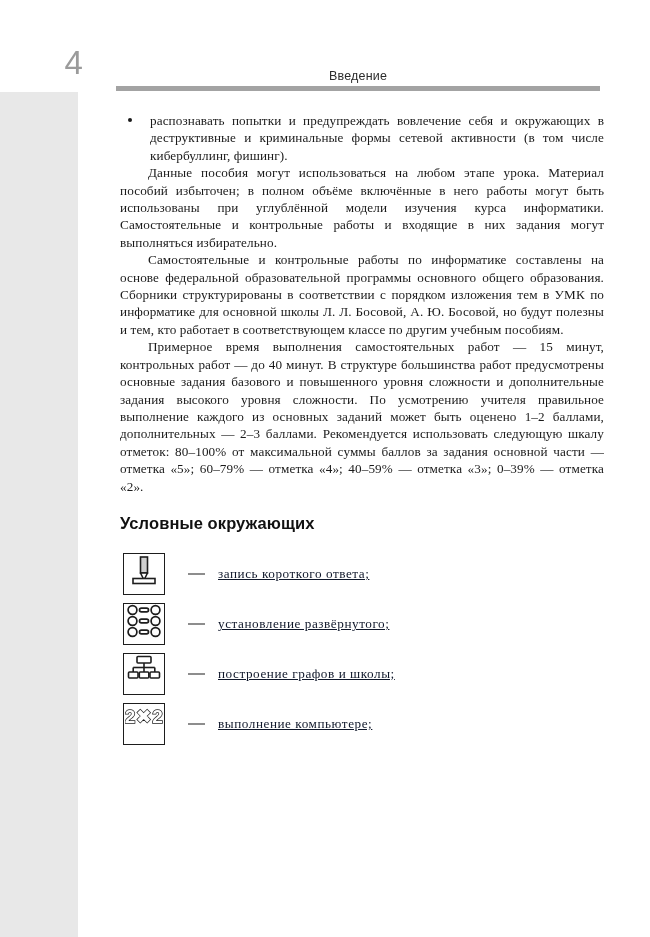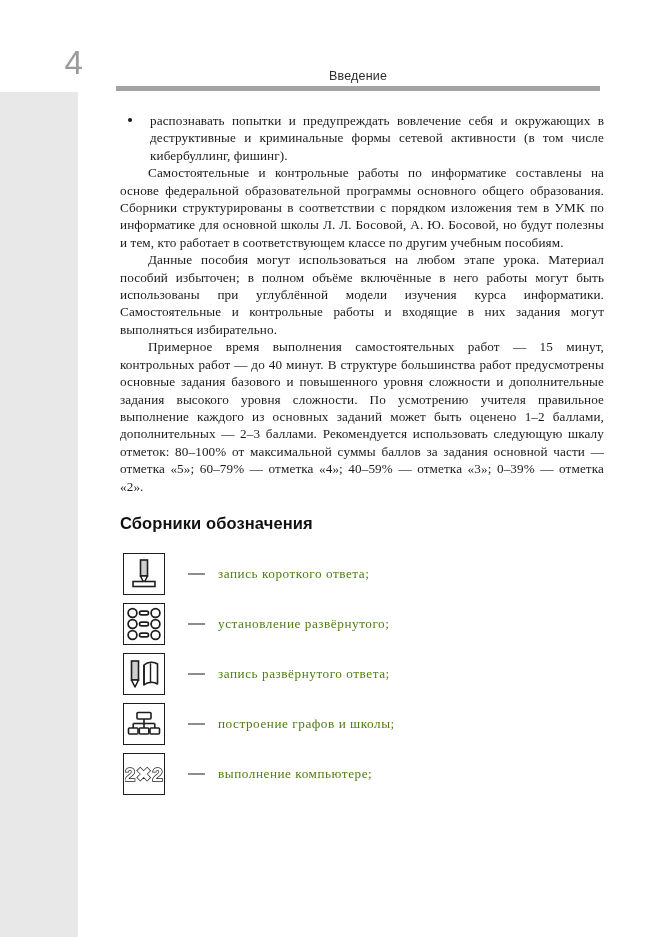--- a/index.html
+++ b/index.html
@@ -130,35 +130,36 @@
   }
   .legend-row .iconbox {
     width: 42px;
     height: 42px;
     border: 1.6px solid #1d1d1d;
     box-sizing: border-box;
     background: #ffffff;
     flex: 0 0 auto;
     margin-left: 3px;
     display: flex;
-    align-items: center;
+    align-items: flex-start;
     justify-content: center;
   }
   .legend-row .dash {
     width: 17px;
     height: 2px;
     background: #8d8d8d;
     margin: 0 13px 0 23px;
     flex: 0 0 auto;
   }
   .legend-row .legend-label {
     font-size: 13.2px;
     letter-spacing: 0.55px;
-    color: #4d7c0f;
+    color: #0f172a;
     white-space: nowrap;
+    text-decoration: underline;
   }
   .iconbox svg { display: block; }
 </style>
 </head>
 <body>
 
 <div class="page">
 
   <div class="left-band"></div>
 
@@ -170,25 +171,25 @@
 
   <div class="col">
 
     <ul class="bullet-list">
       <li class="bullet-item">
         <span class="dot"></span>
         <span>распознавать попытки и предупреждать вовлечение себя и окружающих в деструктивные и криминальные формы сетевой активности (в том числе кибербуллинг, фишинг).</span>
       </li>
     </ul>
 
+    <p class="body">Данные пособия могут использоваться на любом этапе урока. Материал пособий избыточен; в полном объёме включённые в него работы могут быть использованы при углублённой модели изучения курса информатики. Самостоятельные и контрольные работы и входящие в них задания могут выполняться избирательно.</p>
     <p class="body">Самостоятельные и контрольные работы по информатике составлены на основе федеральной образовательной программы основного общего образования. Сборники структурированы в соответствии с порядком изложения тем в УМК по информатике для основной школы Л. Л. Босовой, А. Ю. Босовой, но будут полезны и тем, кто работает в соответствующем классе по другим учебным пособиям.</p>
-    <p class="body">Данные пособия могут использоваться на любом этапе урока. Материал пособий избыточен; в полном объёме включённые в него работы могут быть использованы при углублённой модели изучения курса информатики. Самостоятельные и контрольные работы и входящие в них задания могут выполняться избирательно.</p>
     <p class="body">Примерное время выполнения самостоятельных работ — 15 минут, контрольных работ — до 40 минут. В структуре большинства работ предусмотрены основные задания базового и повышенного уровня сложности и дополнительные задания высокого уровня сложности. По усмотрению учителя правильное выполнение каждого из основных заданий может быть оценено 1–2 баллами, дополнительных — 2–3 баллами. Рекомендуется использовать следующую шкалу отметок: 80–100% от максимальной суммы баллов за задания основной части — отметка «5»; 60–79% — отметка «4»; 40–59% — отметка «3»; 0–39% — отметка «2».</p>
 
-    <h2 class="section-title">Сборники обозначения</h2>
+    <h2 class="section-title">Условные окружающих</h2>
 
 
     <div class="legend">
 
       <div class="legend-row">
         <div class="iconbox">
           <svg width="34" height="34" viewBox="0 0 34 34">
             <rect x="13.5" y="3" width="7" height="16" fill="#cfcfcf" stroke="#1d1d1d" stroke-width="1.6"></rect>
             <path d="M13.5 19 L17 26 L20.5 19 Z" fill="#ffffff" stroke="#1d1d1d" stroke-width="1.6" stroke-linejoin="round"></path>
             <rect x="6" y="24.5" width="22" height="5" fill="#ffffff" stroke="#1d1d1d" stroke-width="1.6"></rect>
@@ -211,33 +212,20 @@
               <circle cx="6.5" cy="28" r="4.4"></circle>
               <rect x="13.5" y="26.1" width="9" height="3.8" rx="1.9"></rect>
               <circle cx="29.5" cy="28" r="4.4"></circle>
             </g>
           </svg>
         </div>
         <div class="dash"></div>
         <div class="legend-label">установление развёрнутого;</div>
       </div>
 
-      <div class="legend-row">
-        <div class="iconbox">
-          <svg width="34" height="32" viewBox="0 0 34 32">
-            <rect x="4.5" y="3" width="7" height="19" fill="#cfcfcf" stroke="#1d1d1d" stroke-width="1.6"></rect>
-            <path d="M4.5 22 L8 29 L11.5 22 Z" fill="#ffffff" stroke="#1d1d1d" stroke-width="1.6" stroke-linejoin="round"></path>
-            <path d="M17 7 C21 3.5 27 3.5 30.5 6 L30.5 26 C27 23.5 21 23.5 17 27 Z" fill="#ffffff" stroke="#1d1d1d" stroke-width="1.6" stroke-linejoin="round"></path>
-            <path d="M17 7 L17 27" fill="none" stroke="#1d1d1d" stroke-width="1.6"></path>
-            <path d="M23.5 5.3 L23.5 25.3" fill="none" stroke="#1d1d1d" stroke-width="1.4"></path>
-          </svg>
-        </div>
-        <div class="dash"></div>
-        <div class="legend-label">запись развёрнутого ответа;</div>
-      </div>
 
       <div class="legend-row">
         <div class="iconbox">
           <svg width="34" height="28" viewBox="0 0 34 28">
             <g stroke="#1d1d1d" stroke-width="1.6" fill="#ffffff">
               <rect x="10" y="2.5" width="14" height="6.5" rx="1"></rect>
               <rect x="1.5" y="18" width="9.5" height="6" rx="1"></rect>
               <rect x="12.3" y="18" width="9.5" height="6" rx="1"></rect>
               <rect x="23" y="18" width="9.5" height="6" rx="1"></rect>
             </g>

